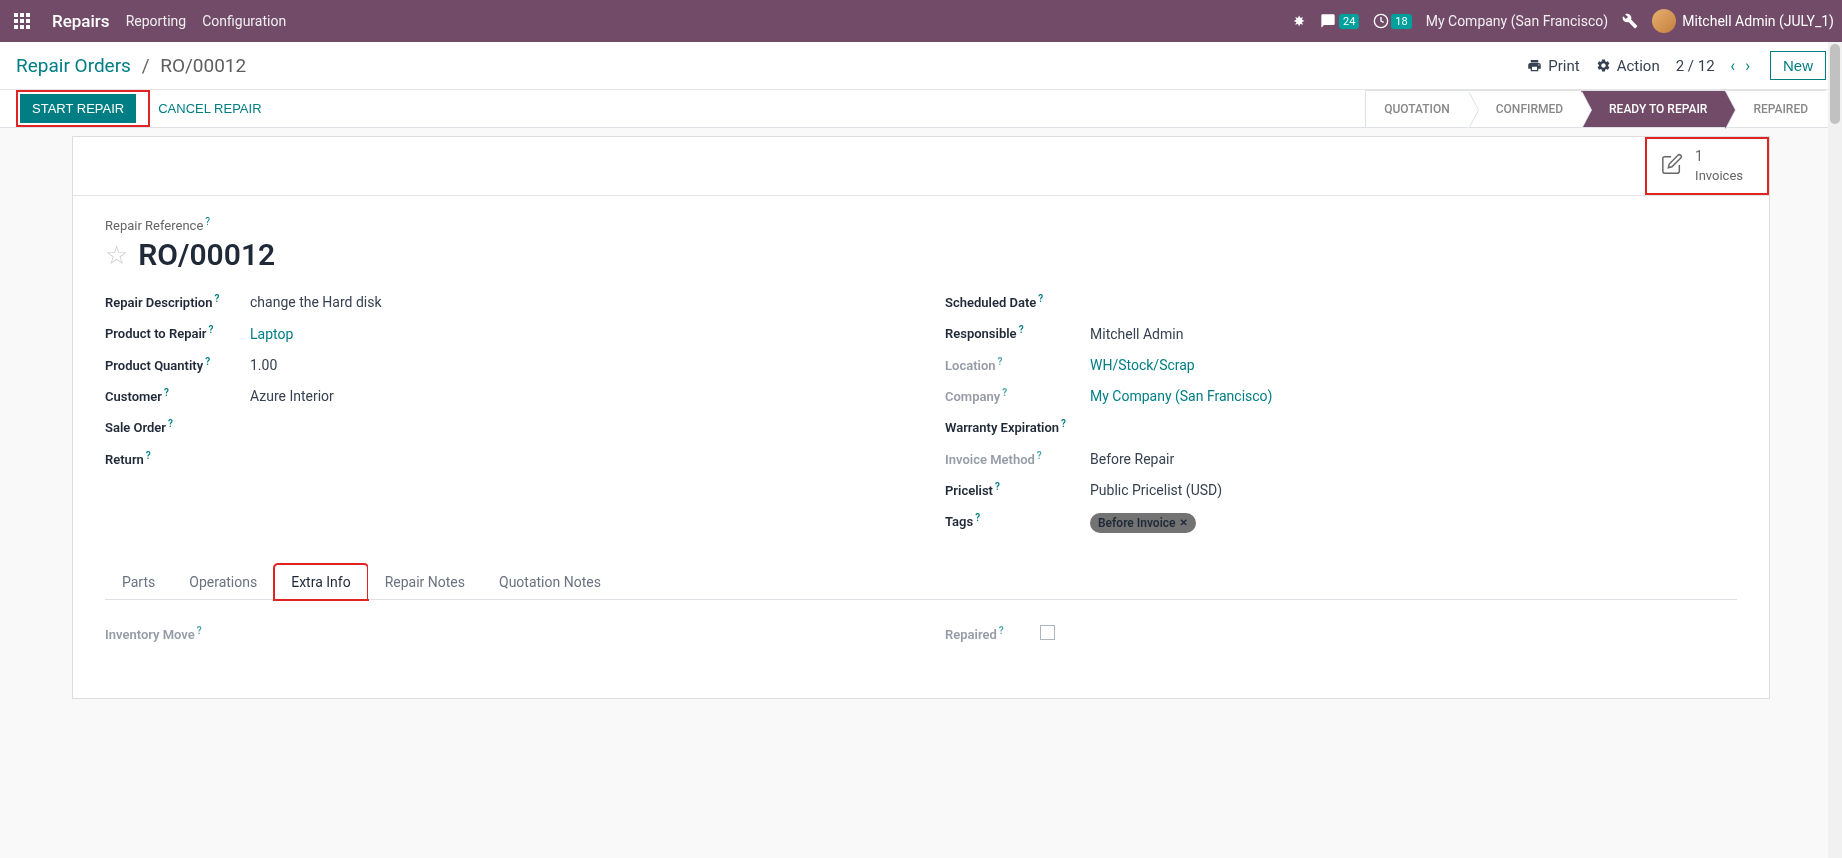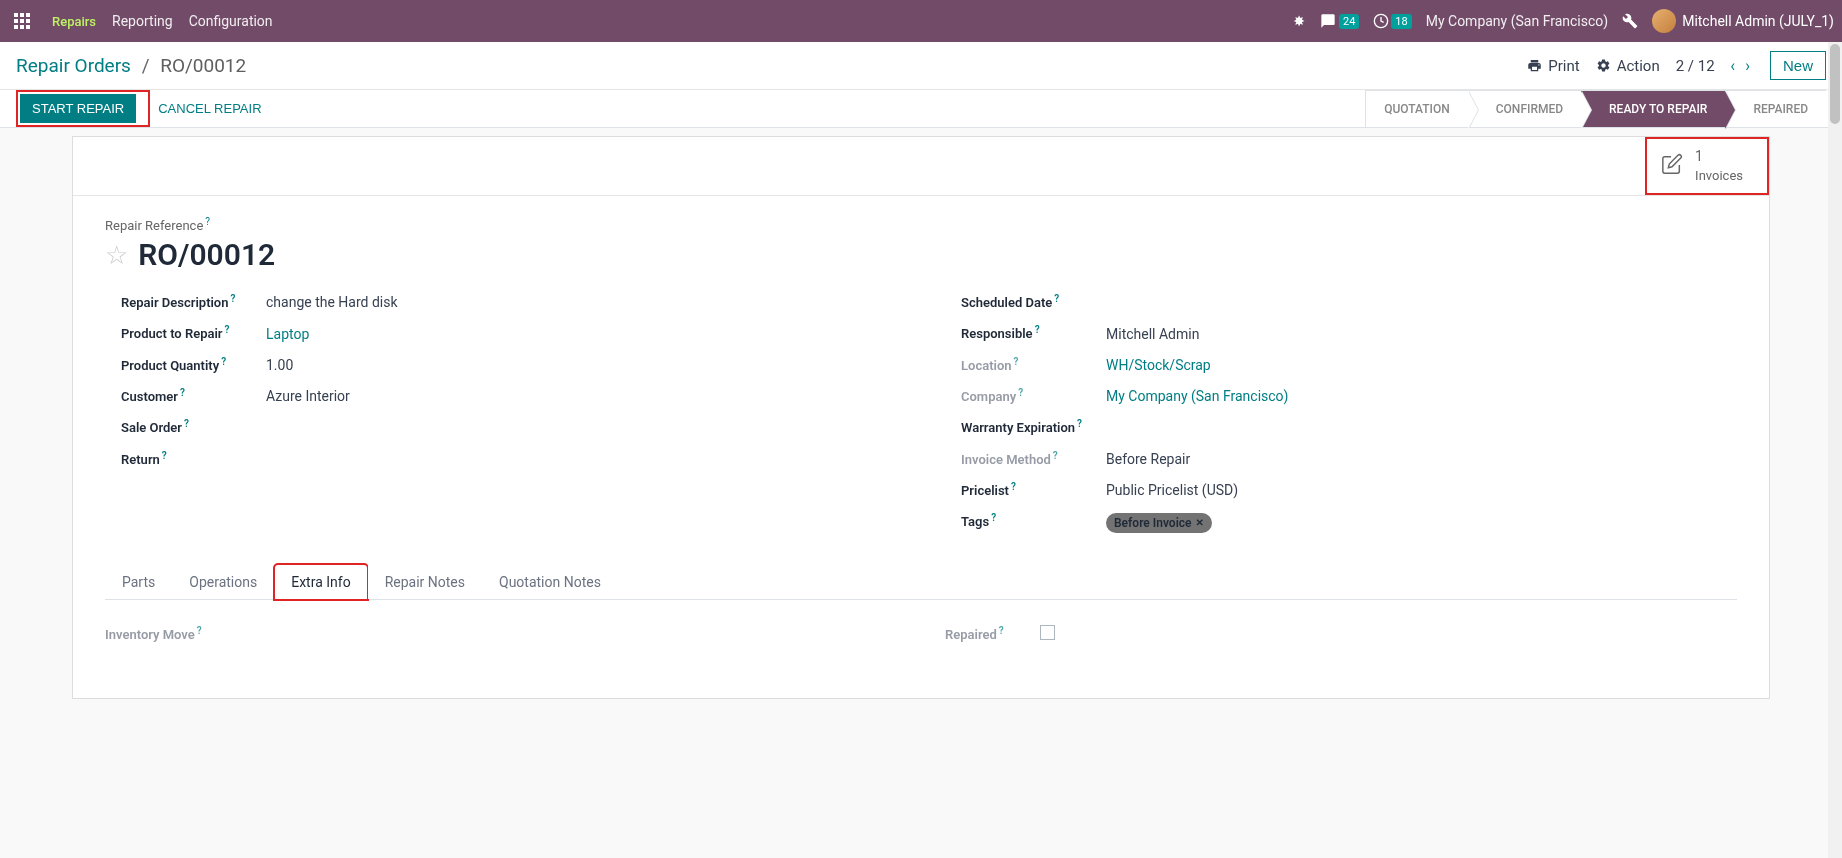--- a/index.html
+++ b/index.html
@@ -3,21 +3,21 @@
 <meta charset="utf-8">
 <style>
 * { box-sizing: border-box; margin: 0; padding: 0; }
 body { font-family: -apple-system, BlinkMacSystemFont, "Segoe UI", Roboto, "Helvetica Neue", Arial, sans-serif; background: #f9f9f9; color: #374151; font-size: 14px; }
 
 
 .navbar { background: #714B67; color: #fff; height: 42px; display: flex; align-items: center; padding: 0 8px; }
 .navbar-left { display: flex; align-items: center; gap: 16px; }
 .apps-icon { display: grid; grid-template-columns: repeat(3,4px); grid-template-rows: repeat(3,4px); gap: 2px; margin: 0 6px; cursor: pointer; }
 .apps-icon span { background: #fff; width: 4px; height: 4px; }
-.navbar .brand { font-size: 13px; font-weight: 500; color: #bef264; }
+.navbar .brand { font-size: 17px; font-weight: 500; color: #ffffff; }
 .navbar .menu-item { font-size: 14px; color: rgba(255,255,255,0.9); cursor: pointer; }
 .navbar-right { margin-left: auto; display: flex; align-items: center; gap: 14px; }
 .icon-btn { display: inline-flex; align-items: center; color: #fff; cursor: pointer; position: relative; }
 .badge { background: #00A09D; color: #fff; font-size: 11px; padding: 0 4px; border-radius: 3px; margin-left: 2px; line-height: 15px; }
 .avatar { width: 24px; height: 24px; border-radius: 50%; background: linear-gradient(135deg,#e8b06f,#c47f3d); display: inline-block; margin-right: 6px; }
 
 
 .breadcrumb-bar { background: #fff; height: 48px; border-bottom: 1px solid #e5e5e5; display: flex; align-items: center; padding: 0 16px; }
 .breadcrumb { font-size: 19px; color: #374151; }
 .breadcrumb a { color: #017e84; text-decoration: none; }
@@ -56,21 +56,21 @@
 
 .sheet-body { padding: 20px 32px 30px; }
 .title-row { margin-bottom: 14px; }
 .field-label-top { font-size: 13px; color: #666; }
 .help-q { color: #017e84; font-size: 10px; vertical-align: super; margin-left: 2px; }
 .title-line { display: flex; align-items: center; gap: 10px; margin-top: 4px; }
 .star { font-size: 26px; color: #ccc; cursor: pointer; }
 .title-h1 { font-size: 30px; font-weight: 600; color: #1f2937; }
 
 .form-cols { display: flex; gap: 48px; }
-.form-col { flex: 1; margin-left: 16px; }
+.form-col { flex: 1; }
 .form-row { display: flex; align-items: baseline; padding: 7px 0; }
 .form-row .label { width: 145px; font-size: 13px; font-weight: 600; color: #1f2937; flex-shrink: 0; }
 .form-row .label.muted { color: #6b7280; font-weight: 600; opacity: 0.7; }
 .form-row .value { font-size: 14px; color: #374151; }
 .form-row .value.link { color: #017e84; cursor: pointer; }
 .tag-pill { background: #737373; color: #1f2937; font-size: 12px; font-weight: 600; padding: 3px 8px; border-radius: 12px; display: inline-flex; align-items: center; gap: 4px; }
 .tag-x { font-size: 10px; cursor: pointer; }
 
 
 .tabs { display: flex; border-bottom: 1px solid #dee2e6; margin-top: 24px; }

